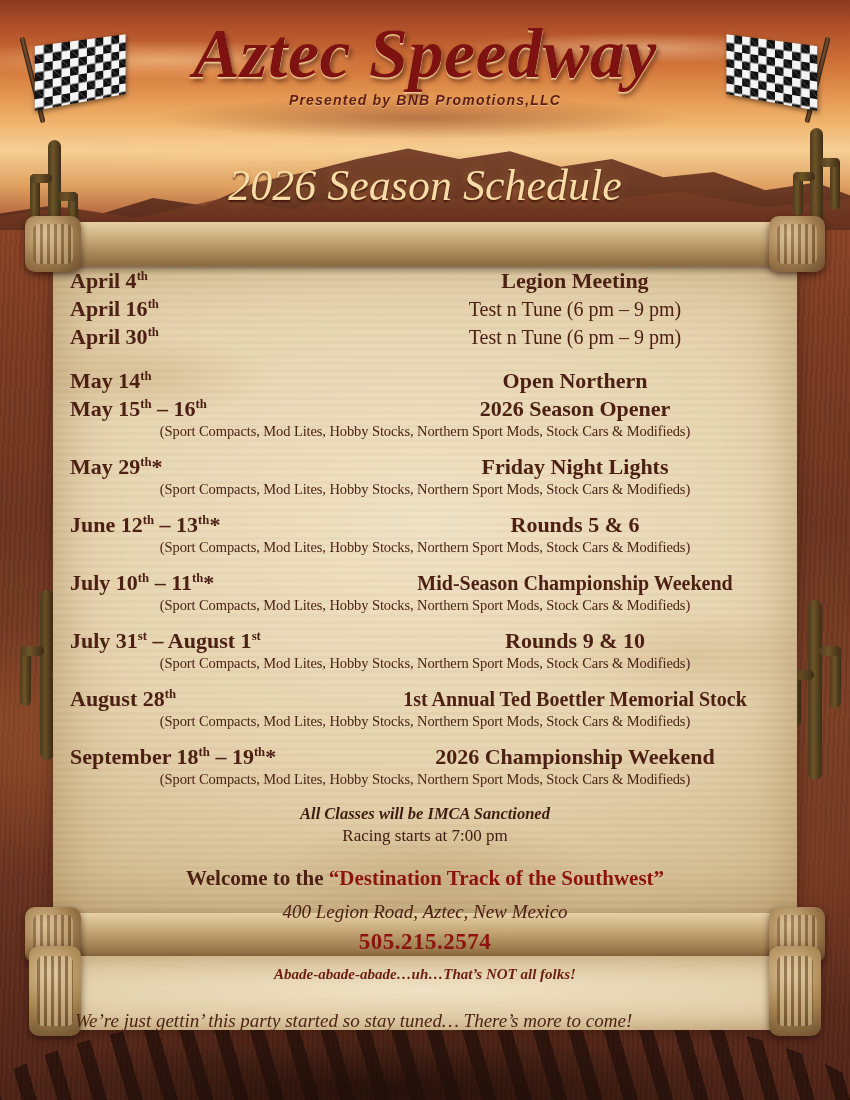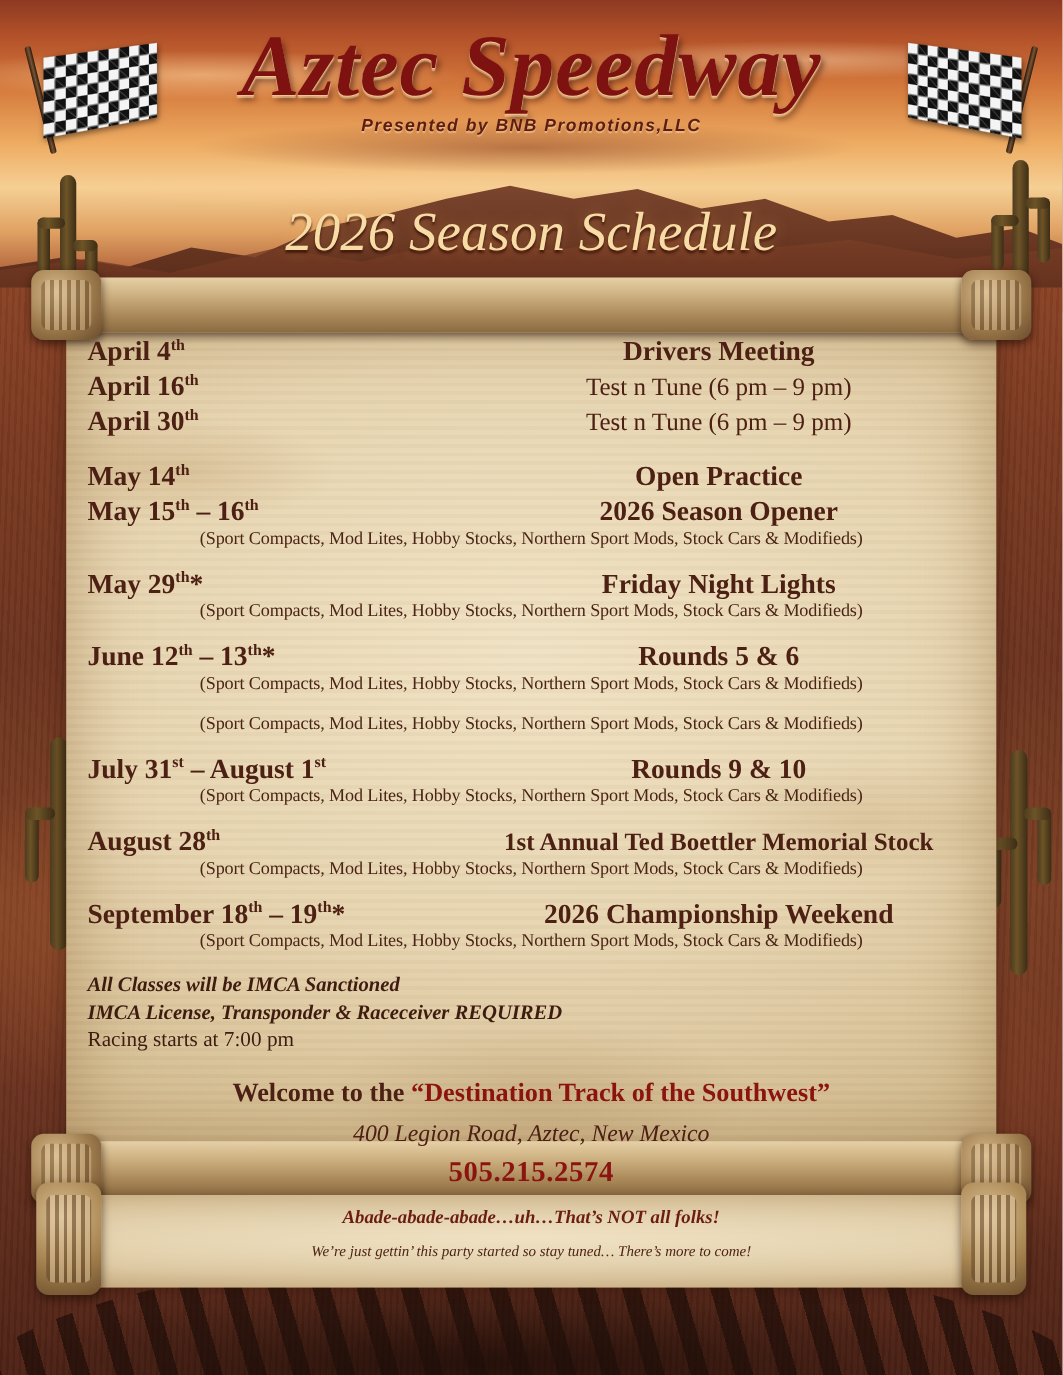--- a/index.html
+++ b/index.html
@@ -265,20 +265,21 @@
     color: #4a2415;
     margin: 1px 0 4px 0;
     letter-spacing: -0.1px;
   }
   .grp { margin-bottom: 2px; }
   .gap-sm { height: 10px; }
   .gap-md { height: 16px; }
 
   .notes {
     margin-top: 16px;
+    text-align: center;
     font-family: "Liberation Serif", serif;
     color: #3f1c10;
   }
   .notes .n1 { font-style: italic; font-weight: bold; font-size: 16.5px; margin-bottom: 2px; }
   .notes .n2 { font-style: italic; font-weight: bold; font-size: 16.5px; margin-bottom: 2px; }
   .notes .n3 { font-size: 17px; margin-bottom: 2px; }
 
   .welcome {
     margin-top: 20px;
     text-align: center;
@@ -342,25 +343,25 @@
     left: 40px; top: 16px; width: 700px;
     text-align: center;
     font-family: "Liberation Serif", serif;
     font-style: italic;
     font-weight: bold;
     font-size: 15px;
     color: #6b1d11;
   }
   .banner-line2 {
     position: absolute;
-    left: 40px; top: 44px; width: 700px;
-    text-align: center;
+    left: 40px; top: 60px; width: 700px;
+    text-align: left;
     font-family: "Liberation Serif", serif;
     font-style: italic;
-    font-size: 12px;
+    font-size: 19px;
     color: #4d2416;
   }
 </style>
 </head>
 <body>
 
 <div id="poster">
 
   <div class="sky"></div>
   <div class="sky-clouds"></div>
@@ -422,40 +423,40 @@
       <div class="rod-cap l"></div>
       <div class="rod-cap r"></div>
     </div>
   </div>
 
   <div class="content">
     <div id="schedule-list">
         <div class="grp">
           <div class="row">
             <div class="date">April 4<sup>th</sup></div>
-            <div class="event bold">Drivers Meeting</div>
+            <div class="event bold">Legion Meeting</div>
           </div>
         </div>
         <div class="grp">
           <div class="row">
             <div class="date">April 16<sup>th</sup></div>
             <div class="event plain">Test n Tune (6 pm – 9 pm)</div>
           </div>
         </div>
         <div class="grp">
           <div class="row">
             <div class="date">April 30<sup>th</sup></div>
             <div class="event plain">Test n Tune (6 pm – 9 pm)</div>
           </div>
         </div>
         <div class="gap-md"></div>
         <div class="grp">
           <div class="row">
             <div class="date">May 14<sup>th</sup></div>
-            <div class="event bold">Open Practice</div>
+            <div class="event bold">Open Northern</div>
           </div>
         </div>
         <div class="grp">
           <div class="row">
             <div class="date">May 15<sup>th</sup> – 16<sup>th</sup></div>
             <div class="event bold">2026 Season Opener</div>
           </div>
           <div class="classes">(Sport Compacts, Mod Lites, Hobby Stocks, Northern Sport Mods, Stock Cars &amp; Modifieds)</div>
         </div>
         <div class="gap-sm"></div>
@@ -469,20 +470,24 @@
         <div class="gap-sm"></div>
         <div class="grp">
           <div class="row">
             <div class="date">June 12<sup>th</sup> – 13<sup>th</sup>*</div>
             <div class="event bold">Rounds 5 &amp; 6</div>
           </div>
           <div class="classes">(Sport Compacts, Mod Lites, Hobby Stocks, Northern Sport Mods, Stock Cars &amp; Modifieds)</div>
         </div>
         <div class="gap-sm"></div>
         <div class="grp">
+          <div class="row">
+            <div class="date">July 10<sup>th</sup> – 11<sup>th</sup>*</div>
+            <div class="event semibold">Mid-Season Championship Weekend</div>
+          </div>
           <div class="classes">(Sport Compacts, Mod Lites, Hobby Stocks, Northern Sport Mods, Stock Cars &amp; Modifieds)</div>
         </div>
         <div class="gap-sm"></div>
         <div class="grp">
           <div class="row">
             <div class="date">July 31<sup>st</sup> – August 1<sup>st</sup></div>
             <div class="event bold">Rounds 9 &amp; 10</div>
           </div>
           <div class="classes">(Sport Compacts, Mod Lites, Hobby Stocks, Northern Sport Mods, Stock Cars &amp; Modifieds)</div>
         </div>
@@ -499,21 +504,20 @@
           <div class="row">
             <div class="date">September 18<sup>th</sup> – 19<sup>th</sup>*</div>
             <div class="event bold">2026 Championship Weekend</div>
           </div>
           <div class="classes">(Sport Compacts, Mod Lites, Hobby Stocks, Northern Sport Mods, Stock Cars &amp; Modifieds)</div>
         </div>
       </div>
 
     <div class="notes">
       <div class="n1">All Classes will be IMCA Sanctioned</div>
-      <div class="n2">IMCA License, Transponder &amp; Raceceiver REQUIRED</div>
       <div class="n3">Racing starts at 7:00 pm</div>
     </div>
 
     <div class="welcome">
       <span>Welcome to the </span><span class="quote">“Destination Track of the Southwest”</span>
     </div>
     <div class="address">400 Legion Road, Aztec, New Mexico</div>
     <div class="phone">505.215.2574</div>
   </div>
 

